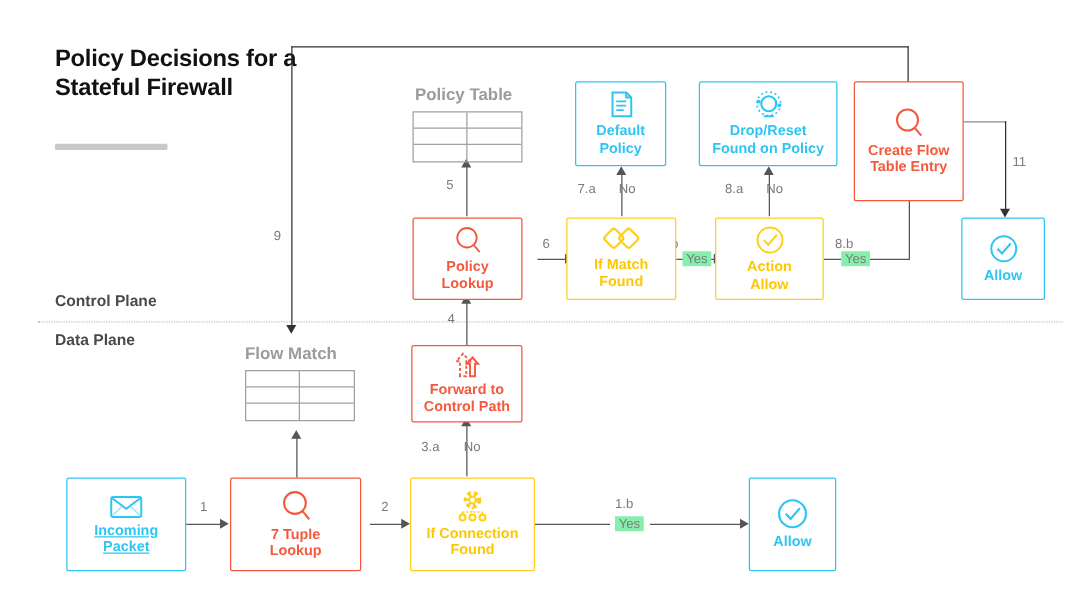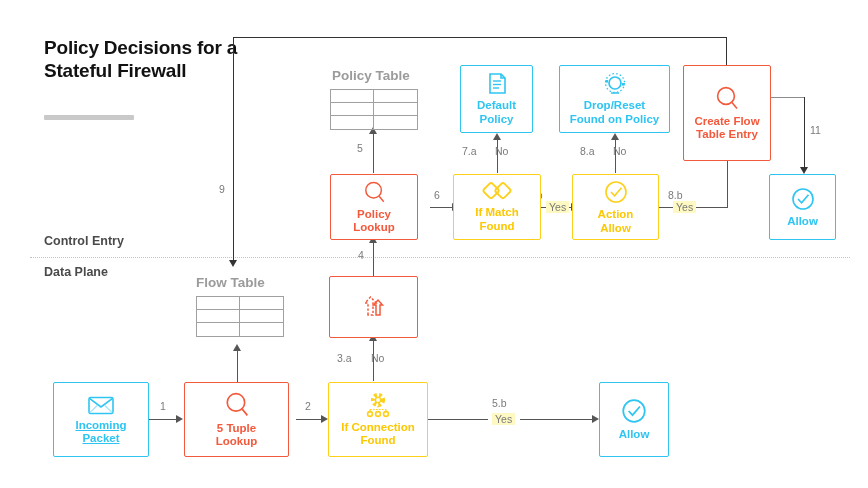--- a/index.html
+++ b/index.html
@@ -70,33 +70,33 @@
   .arw{position:absolute;width:0;height:0;}
   .arw-r{border-top:4.5px solid transparent;border-bottom:4.5px solid transparent;border-left:7px solid #555;}
   .arw-u{border-left:4.5px solid transparent;border-right:4.5px solid transparent;border-bottom:7px solid #555;}
   .arw-d{border-left:4.5px solid transparent;border-right:4.5px solid transparent;border-top:7px solid #555;}
   .arw-dark{border-top-color:#333;}
 
   .elabel{
     position:absolute;font-size:10.5px;color:#7a7a7a;white-space:nowrap;
     font-family:"Liberation Sans", sans-serif;
   }
-  .elabel.wht{background:#fef9c3;padding:0 3px;}
+  .elabel.wht{background:#86efac;padding:0 3px;}
 </style>
 </head>
 <body>
 
 <div id="stage">
 
   <div class="title">Policy Decisions
 for a Stateful
 Firewall</div>
   <div class="title-rule"></div>
 
-  <div class="plane-label" id="lbl-control">Control Entry</div>
+  <div class="plane-label" id="lbl-control">Control Plane</div>
   <div class="plane-label" id="lbl-data">Data Plane</div>
   <div class="plane-divider"></div>
 
   <div class="ln lnh ln-thin" style="left:233px;top:37px;width:494px;height:1.4px;"></div>
   <div class="ln lnv ln-thin" style="left:725.5px;top:37px;height:29px;"></div>
   <div class="ln lnv ln-thin" style="left:232.5px;top:37px;height:224px;"></div>
   <div class="arw arw-d arw-dark" style="left:229px;top:260px;"></div>
   <div class="elabel" style="left:219px;top:183px;">9</div>
 
   <div class="ln lnh ln-grey" style="left:771px;top:97px;width:34px;"></div>
@@ -151,34 +151,34 @@
   <div class="arw arw-r" style="left:176px;top:414.5px;"></div>
   <div class="elabel" style="left:160px;top:400px;">1</div>
 
   <div class="ln lnh" style="left:296px;top:419px;width:26px;"></div>
   <div class="arw arw-r" style="left:321px;top:414.5px;"></div>
   <div class="elabel" style="left:305px;top:400px;">2</div>
 
   <div class="ln lnh" style="left:428px;top:419px;width:60px;"></div>
   <div class="ln lnh" style="left:520px;top:419px;width:73px;"></div>
   <div class="arw arw-r" style="left:592px;top:414.5px;"></div>
-  <div class="elabel" style="left:492px;top:397px;">5.b</div>
+  <div class="elabel" style="left:492px;top:397px;">1.b</div>
   <div class="elabel wht" style="left:492px;top:413px;">Yes</div>
 
   <div class="tbl-title" style="left:332px;top:68px;text-align:right;">Policy Table</div>
   <div class="tbl" style="left:330px;top:89px;width:88px;height:41px;">
     <i></i>
       <i></i>
       <i></i>
       <i></i>
       <i></i>
       <i></i>
   </div>
 
-  <div class="tbl-title" style="left:196px;top:275px;">Flow Table</div>
+  <div class="tbl-title" style="left:196px;top:275px;">Flow Match</div>
   <div class="tbl" style="left:196px;top:296px;width:88px;height:41px;">
     <i></i>
       <i></i>
       <i></i>
       <i></i>
       <i></i>
       <i></i>
   </div>
 
   <div class="node c-cyan" style="left:460px;top:65px;width:73px;height:68px;">
@@ -263,20 +263,22 @@
 Allow</span>
   </div>
 
   <div class="node c-orange" style="left:329px;top:276px;width:89px;height:62px;">
     <span class="ico">
       <svg width="24" height="22" viewBox="0 0 24 22">
         <path d="M6 20 V8 L3 8 L8.5 2 L14 8 L11 8 V20 Z" fill="none" stroke="#f3593c" stroke-width="1.5" stroke-dasharray="2.4 1.8"></path>
         <path d="M14 20 V10 L11.5 10 L16 5 L20.5 10 L18 10 V20 Z" fill="none" stroke="#f3593c" stroke-width="1.5"></path>
       </svg>
     </span>
+    <span class="lbl">Forward to
+Control Path</span>
   </div>
 
   <div class="node c-cyan" style="left:53px;top:382px;width:96px;height:75px;text-decoration:underline;">
     <span class="ico">
       <svg width="30" height="22" viewBox="0 0 30 22">
         <rect x="3" y="3.5" width="24" height="16" rx="1.6" fill="none" stroke="#2ec5f2" stroke-width="1.6"></rect>
         <path d="M3.8 4.6 L15 13 L26.2 4.6" fill="none" stroke="#2ec5f2" stroke-width="1.6"></path>
         <path d="M3.8 18.6 L11.5 11.2 M26.2 18.6 L18.5 11.2" fill="none" stroke="#9fe4f8" stroke-width="1.2"></path>
       </svg>
     </span>
@@ -284,21 +286,21 @@
 Packet</span>
   </div>
 
   <div class="node c-orange" style="left:184px;top:382px;width:105px;height:75px;">
     <span class="ico">
       <svg width="28" height="28" viewBox="0 0 26 27">
         <circle cx="12" cy="11" r="8.4" fill="none" stroke="#f3593c" stroke-width="1.6"></circle>
         <line x1="18" y1="17.5" x2="23" y2="23.5" stroke="#f3593c" stroke-width="1.6"></line>
       </svg>
     </span>
-    <span class="lbl">5 Tuple
+    <span class="lbl">7 Tuple
 Lookup</span>
   </div>
 
   <div class="node c-yellow" style="left:328px;top:382px;width:100px;height:75px;">
     <span class="ico">
       <svg width="28" height="26" viewBox="0 0 28 26">
         <circle cx="14" cy="8" r="5" fill="none" stroke="#fdd01c" stroke-width="4.2" stroke-dasharray="2.6 2.2"></circle>
         <circle cx="14" cy="8" r="2.6" fill="#fff" stroke="#fdd01c" stroke-width="1.4"></circle>
         <line x1="14" y1="14" x2="14" y2="17.5" stroke="#fdd01c" stroke-width="1.2" stroke-dasharray="1.6 1.4"></line>
         <line x1="6" y1="17.5" x2="22" y2="17.5" stroke="#fdd01c" stroke-width="1.2" stroke-dasharray="1.6 1.4"></line>

